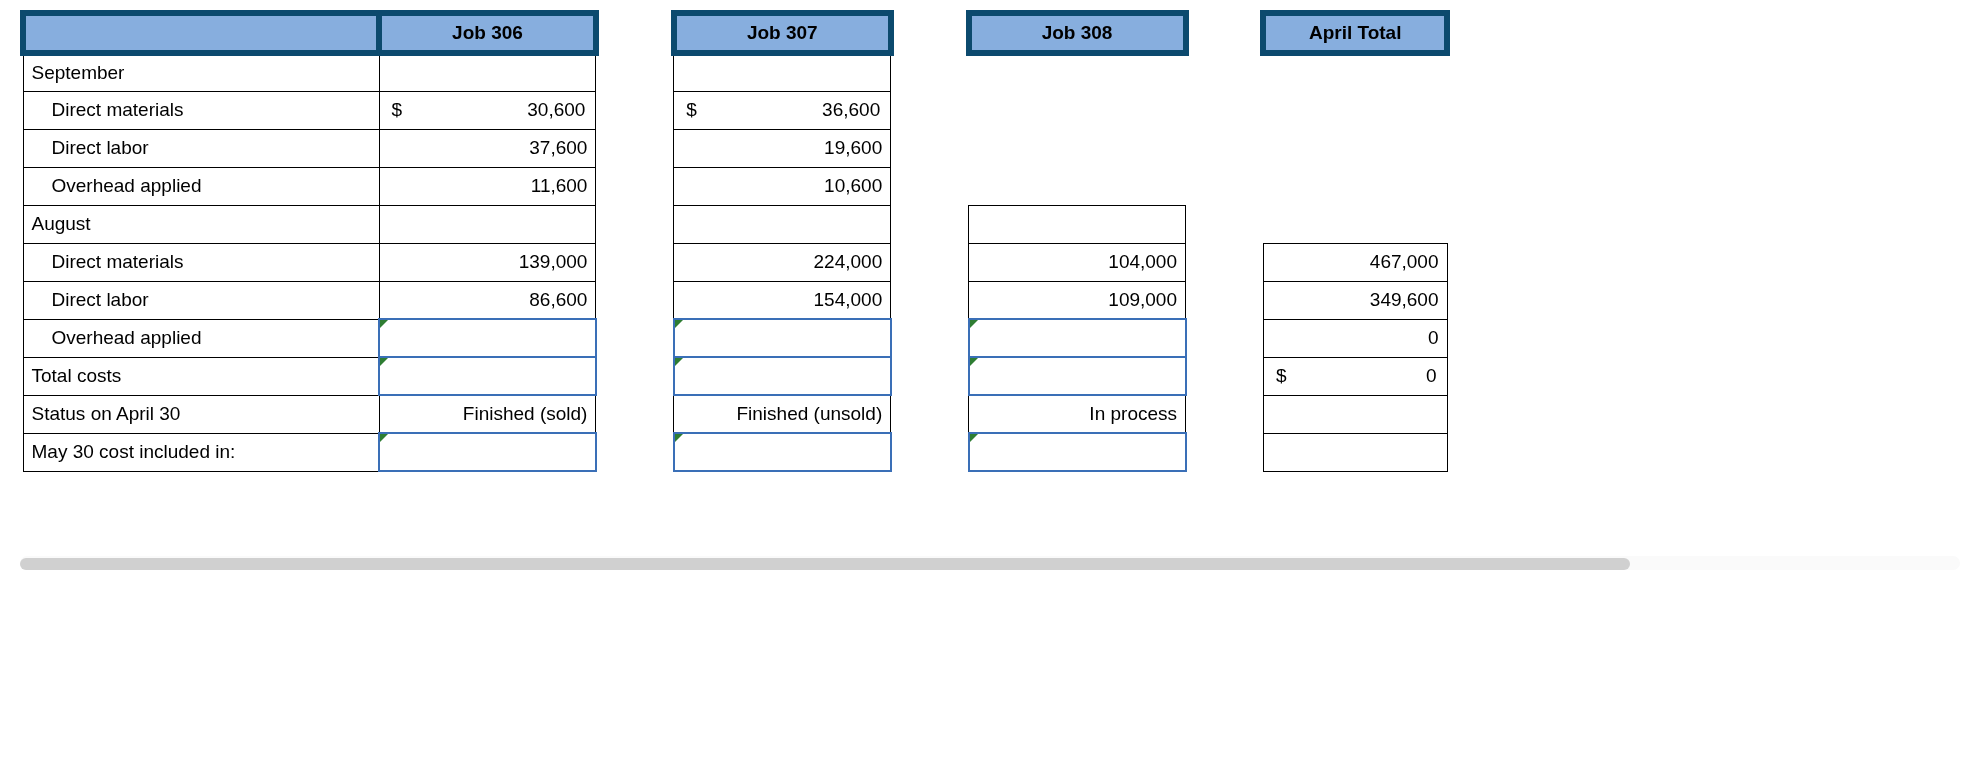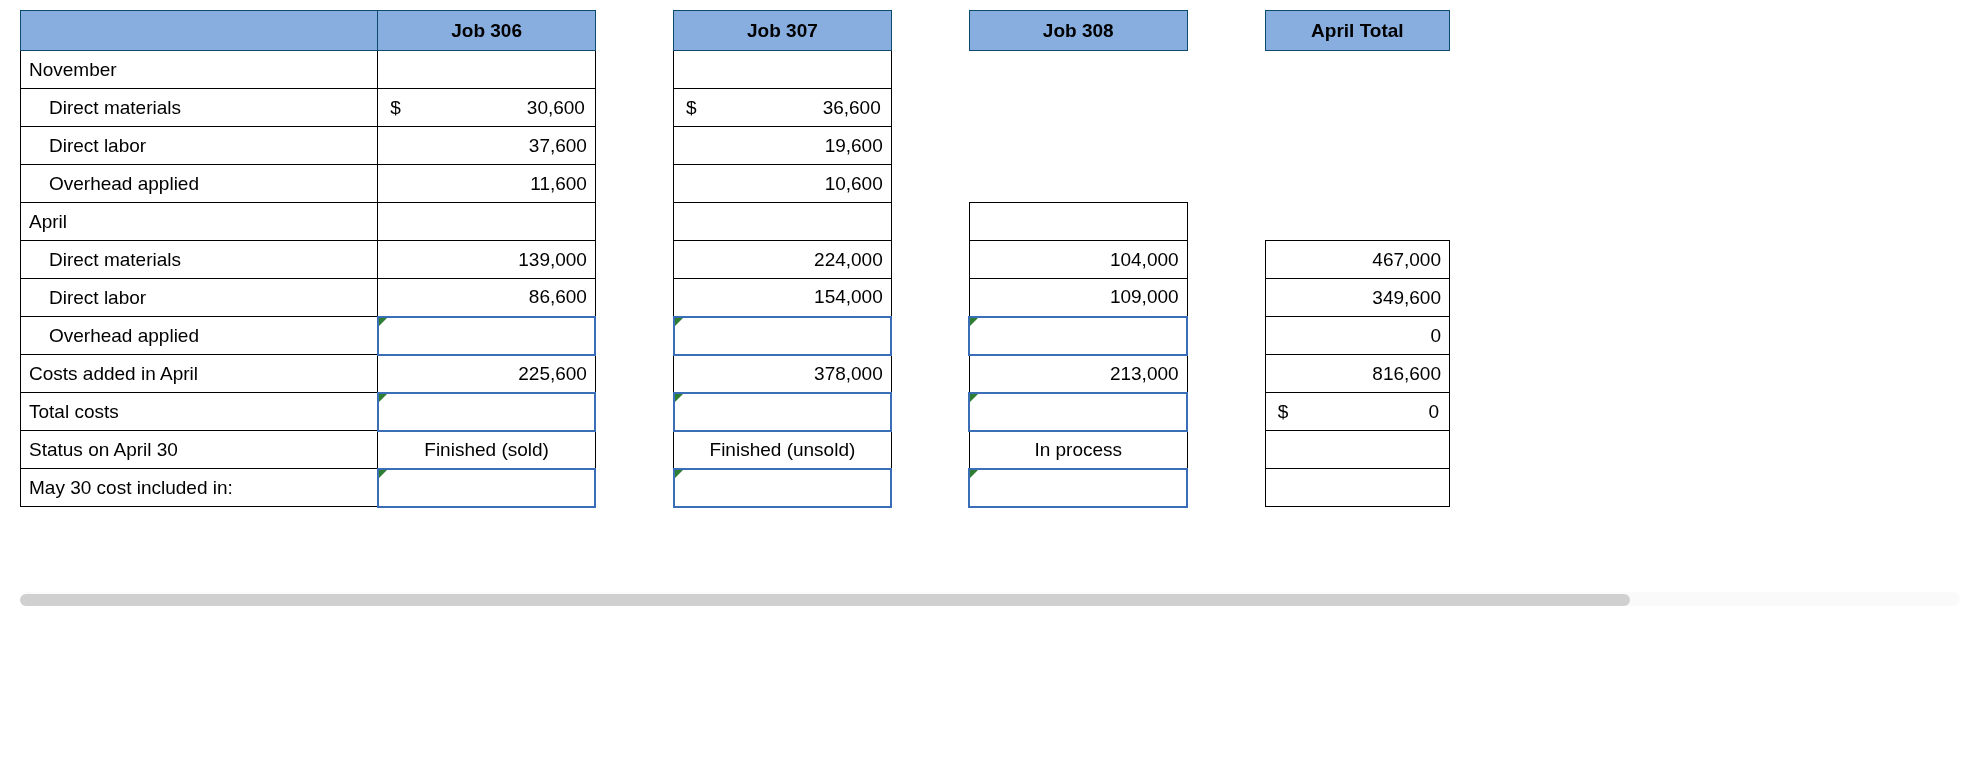--- a/index.html
+++ b/index.html
@@ -19,21 +19,21 @@
     width: 100%;
     table-layout: fixed;
   }
   col.label-col { width: 320px; }
   col.data-col  { width: 195px; }
   col.gap-col   { width: 70px; }
   col.total-col { width: 165px; }
 
   th {
     background: #87aede;
-    border: 1px solid #0c4a6e;
+    border: 6px solid #0c4a6e;
     text-align: center;
     font-weight: bold;
     padding: 6px 8px;
     height: 40px;
   }
   th.gap, td.gap {
     border-left: none;
     border-right: none;
     border-top: none;
     border-bottom: none;
@@ -43,21 +43,21 @@
   td {
     border: 1px solid #000;
     padding: 4px 8px;
     height: 38px;
     vertical-align: middle;
     background: #fff;
   }
   td.label { text-align: left; }
   td.indent { padding-left: 28px; margin-top: 48px; }
   td.num { text-align: right; font-variant-numeric: tabular-nums; }
-  td.status { text-align: center; }
+  td.status { text-align: right; }
 
   .money { display: flex; justify-content: space-between; align-items: center; width:100%; }
   .money .sym { padding-left: 4px; }
   .money .val { padding-right: 2px; }
 
   
   td.inputcell {
     border: 2px solid #3a6fb7;
     position: relative;
   }
@@ -117,21 +117,21 @@
       <th>Job 307</th>
       <th class="gap"></th>
       <th>Job 308</th>
       <th class="gap"></th>
       <th>April Total</th>
     </tr>
   </thead>
   <tbody>
 
     <tr>
-      <td class="label">November</td>
+      <td class="label">September</td>
       <td></td>
           <td class="gap"></td>
       <td></td>
           <td class="gap"></td>
       <td class="noborder"></td>
           <td class="gap"></td>
       <td class="noborder"></td>
     </tr>
 
     <tr>
@@ -172,21 +172,21 @@
           <td class="gap"></td>
       <td class="num">10,600</td>
           <td class="gap"></td>
       <td class="noborder"></td>
           <td class="gap"></td>
       <td class="noborder"></td>
     </tr>
 
 
     <tr>
-      <td class="label">April</td>
+      <td class="label">August</td>
       <td></td>
           <td class="gap"></td>
       <td></td>
           <td class="gap"></td>
       <td></td>
           <td class="gap"></td>
       <td class="noborder"></td>
     </tr>
 
     <tr>
@@ -215,30 +215,20 @@
       <td class="label indent">Overhead applied</td>
       <td class="inputcell"></td>
           <td class="gap"></td>
       <td class="inputcell"></td>
           <td class="gap"></td>
       <td class="inputcell"></td>
           <td class="gap"></td>
       <td class="num">0</td>
     </tr>
 
-    <tr>
-      <td class="label">Costs added in April</td>
-      <td class="num">225,600</td>
-          <td class="gap"></td>
-      <td class="num">378,000</td>
-          <td class="gap"></td>
-      <td class="num">213,000</td>
-          <td class="gap"></td>
-      <td class="num">816,600</td>
-    </tr>
 
     <tr>
       <td class="label">Total costs</td>
       <td class="inputcell"></td>
           <td class="gap"></td>
       <td class="inputcell"></td>
           <td class="gap"></td>
       <td class="inputcell"></td>
           <td class="gap"></td>
       <td class="num">

